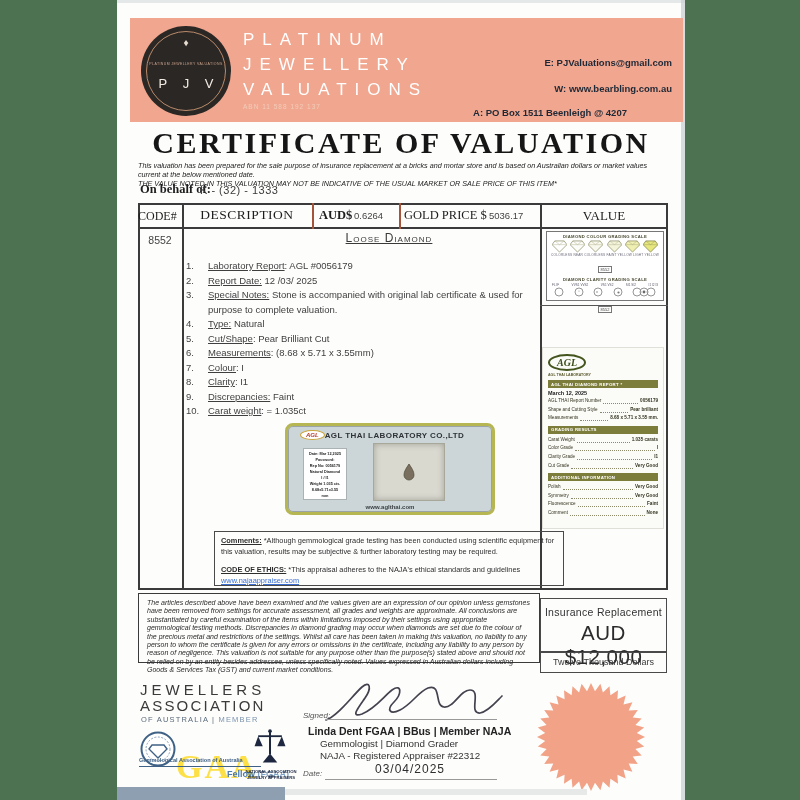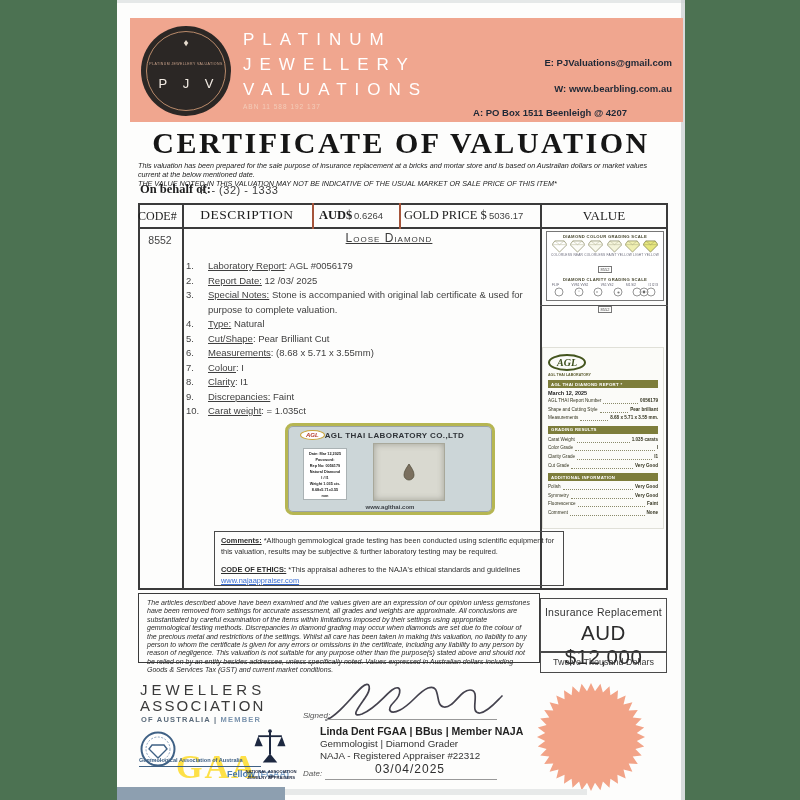--- a/index.html
+++ b/index.html
@@ -85,33 +85,33 @@
   .legal{left:138px;top:593px;width:402px;height:70px;border:1.5px solid #3b3b3b;box-sizing:border-box;
          padding:5px 8px;font-style:italic;font-size:7px;line-height:8.4px;color:#2a2a2a;}
   .ins1{left:540px;top:598px;width:127px;height:54px;border:1.5px solid #4a4a4a;box-sizing:border-box;text-align:center;}
   .ins-label{font-size:10.5px;color:#333;margin-top:7px;letter-spacing:.3px;}
   .ins-amt{font-size:20.5px;color:#2b2b2b;letter-spacing:.5px;margin-top:3px;}
   .ins2{left:540px;top:652px;width:127px;height:21px;border:1.5px solid #4a4a4a;box-sizing:border-box;
         text-align:center;font-size:9px;color:#3a3a3a;line-height:18px;}
   
   .jaa1{left:140px;top:681px;font-size:15px;letter-spacing:4px;color:#3a3a3a;}
   .jaa2{left:140px;top:697px;font-size:15px;letter-spacing:2.2px;color:#3a3a3a;}
-  .jaa3{left:141px;top:715px;font-size:7.5px;letter-spacing:1.2px;font-weight:bold;color:#5a6a7a;}
+  .jaa3{left:141px;top:715px;font-size:7.5px;letter-spacing:1.2px;font-weight:normal;color:#5a6a7a;}
   .jaa3 .mem{color:#7a93ad;}
   .gaa-txt{left:176px;top:748px;font-size:34px;font-weight:bold;letter-spacing:2px;color:#fde047;
            font-family:"Liberation Serif",serif;}
   .gaa-name{left:139px;top:757px;font-size:5.6px;font-weight:bold;color:#3f6185;}
   .gaa-rule{left:139px;top:766px;width:122px;border-top:1px solid #3f6185;}
   .fellow{left:183px;top:769px;font-size:9px;font-weight:bold;color:#4a7bb0;padding-left:44px;}
   .fellow .fg{color:#7fa3c8;}
   .naja-t1{left:243px;top:769px;width:56px;text-align:center;font-size:4.2px;font-weight:bold;color:#1d2840;}
   .naja-t2{left:243px;top:775px;width:56px;text-align:center;font-size:4.2px;font-weight:bold;color:#1d2840;}
   .signed{left:303px;top:711px;font-size:8px;font-style:italic;color:#555;}
   .sline{left:325px;top:719px;width:172px;border-top:1px solid #999;}
-  .sig-name{left:320px;top:725px;font-size:10.5px;font-weight:bold;color:#222;}
+  .sig-name{left:308px;top:725px;font-size:10.5px;font-weight:bold;color:#222;}
   .sig-t{left:320px;top:738px;font-size:9.8px;color:#333;}
   .sig-r{left:320px;top:750px;font-size:9.8px;color:#333;}
   .datel{left:303px;top:769px;font-size:8px;font-style:italic;color:#555;}
   .datev{left:340px;top:762px;width:140px;text-align:center;font-size:12px;letter-spacing:1px;color:#2e2e2e;}
   .dline{left:325px;top:779px;width:172px;border-top:1px solid #999;}
 </style>
 </head>
 <body>
 
 <div id="screen">

